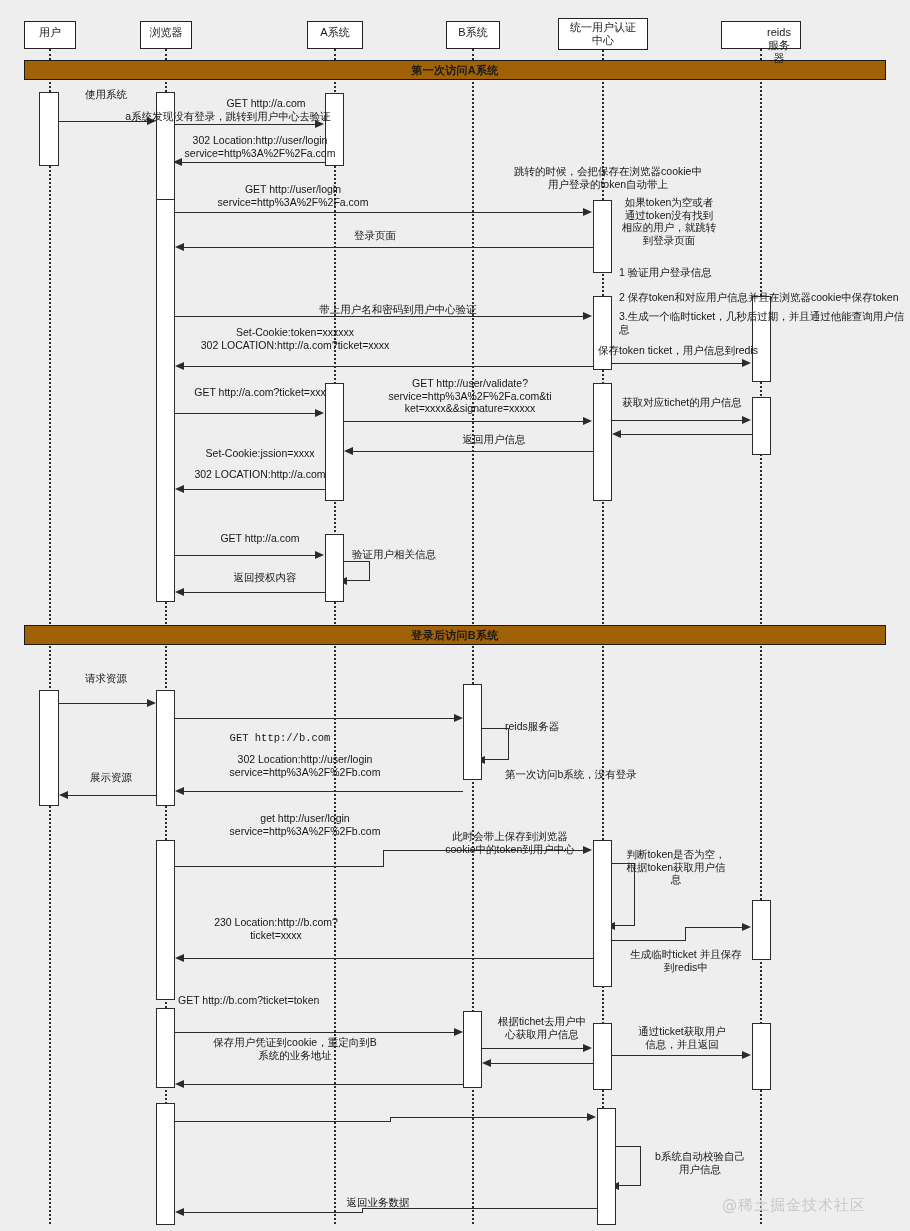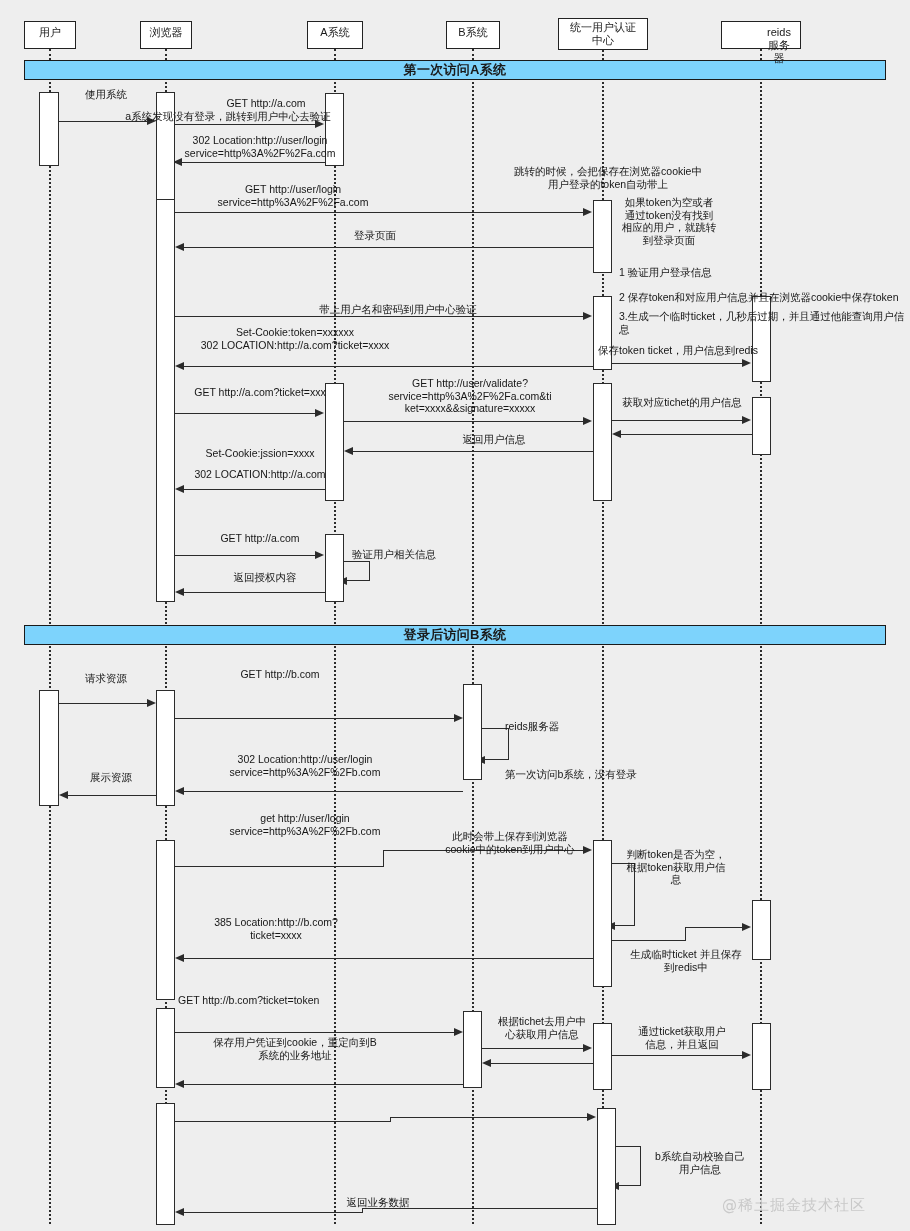--- a/index.html
+++ b/index.html
@@ -36,27 +36,27 @@
   
   .activation {
     position:absolute;
     background:#ffffff;
     border:1.5px solid #2b2b2b;
     z-index:4;
   }
   
   .section-bar {
     position:absolute;
-    background:#7dd3fc;
+    background:#a16207;
     border:1.8px solid #1a1a1a;
     z-index:5;
     display:flex;
     align-items:center;
     justify-content:center;
-    font-size:13px;
+    font-size:11px;
     font-weight:bold;
     letter-spacing:0.3px;
   }
   
   .msg-line {
     position:absolute;
     height:0;
     border-top:1.4px solid #2b2b2b;
     z-index:3;
   }
@@ -259,21 +259,21 @@
   <div class="activation" style="left:463px; top:1011px; width:19px; height:77px;"></div>
   <div class="activation" style="left:593px; top:1023px; width:19px; height:67px;"></div>
   <div class="activation" style="left:752px; top:1023px; width:19px; height:67px;"></div>
   <div class="activation" style="left:156px; top:1103px; width:19px; height:122px;"></div>
   <div class="activation" style="left:597px; top:1108px; width:19px; height:117px;"></div>
 
   <div class="label" style="left:66px; top:672px; width:80px;">请求资源</div>
   <div class="msg-line" style="left:59px; top:703px; width:89px;"></div>
   <div class="arrow-r" style="left:147px; top:699px;"></div>
 
-  <div class="label" style="left:200px; top:668px; width:160px;">GET http://b.com</div>
+  <div class="label" style="left:200px; top:732px; width:160px;font-family:Liberation Mono, monospace;">GET http://b.com</div>
   <div class="msg-line" style="left:175px; top:718px; width:279px;"></div>
   <div class="arrow-r" style="left:454px; top:714px;"></div>
 
   <div class="label left" style="left:505px; top:720px; width:140px;">reids服务器</div>
   <div class="selfloop" style="left:482px; top:728px; width:27px; height:32px;"></div>
   <div class="arrow-l" style="left:476px; top:756px;"></div>
   <div class="label left" style="left:505px; top:768px; width:170px;">第一次访问b系统，没有登录</div>
 
   <div class="label" style="left:200px; top:753px; width:210px;">302 Location:http://user/login
 service=http%3A%2F%2Fb.com</div>
@@ -299,21 +299,21 @@
   <div class="selfloop" style="left:612px; top:863px; width:23px; height:63px;"></div>
   <div class="arrow-l" style="left:606px; top:922px;"></div>
 
   <div class="msg-line" style="left:612px; top:940px; width:73px;"></div>
   <div class="vseg" style="left:685px; top:927px; height:14px;"></div>
   <div class="msg-line" style="left:685px; top:927px; width:57px;"></div>
   <div class="arrow-r" style="left:742px; top:923px;"></div>
   <div class="label" style="left:616px; top:948px; width:140px;">生成临时ticket 并且保存
 到redis中</div>
 
-  <div class="label" style="left:186px; top:916px; width:180px;">385 Location:http://b.com?
+  <div class="label" style="left:186px; top:916px; width:180px;">230 Location:http://b.com?
 ticket=xxxx</div>
   <div class="msg-line" style="left:182px; top:958px; width:411px;"></div>
   <div class="arrow-l" style="left:175px; top:954px;"></div>
 
   <div class="label left" style="left:178px; top:994px; width:200px;">GET http://b.com?ticket=token</div>
   <div class="msg-line" style="left:175px; top:1032px; width:279px;"></div>
   <div class="arrow-r" style="left:454px; top:1028px;"></div>
 
   <div class="label" style="left:484px; top:1015px; width:116px;">根据tichet去用户中
 心获取用户信息</div>

